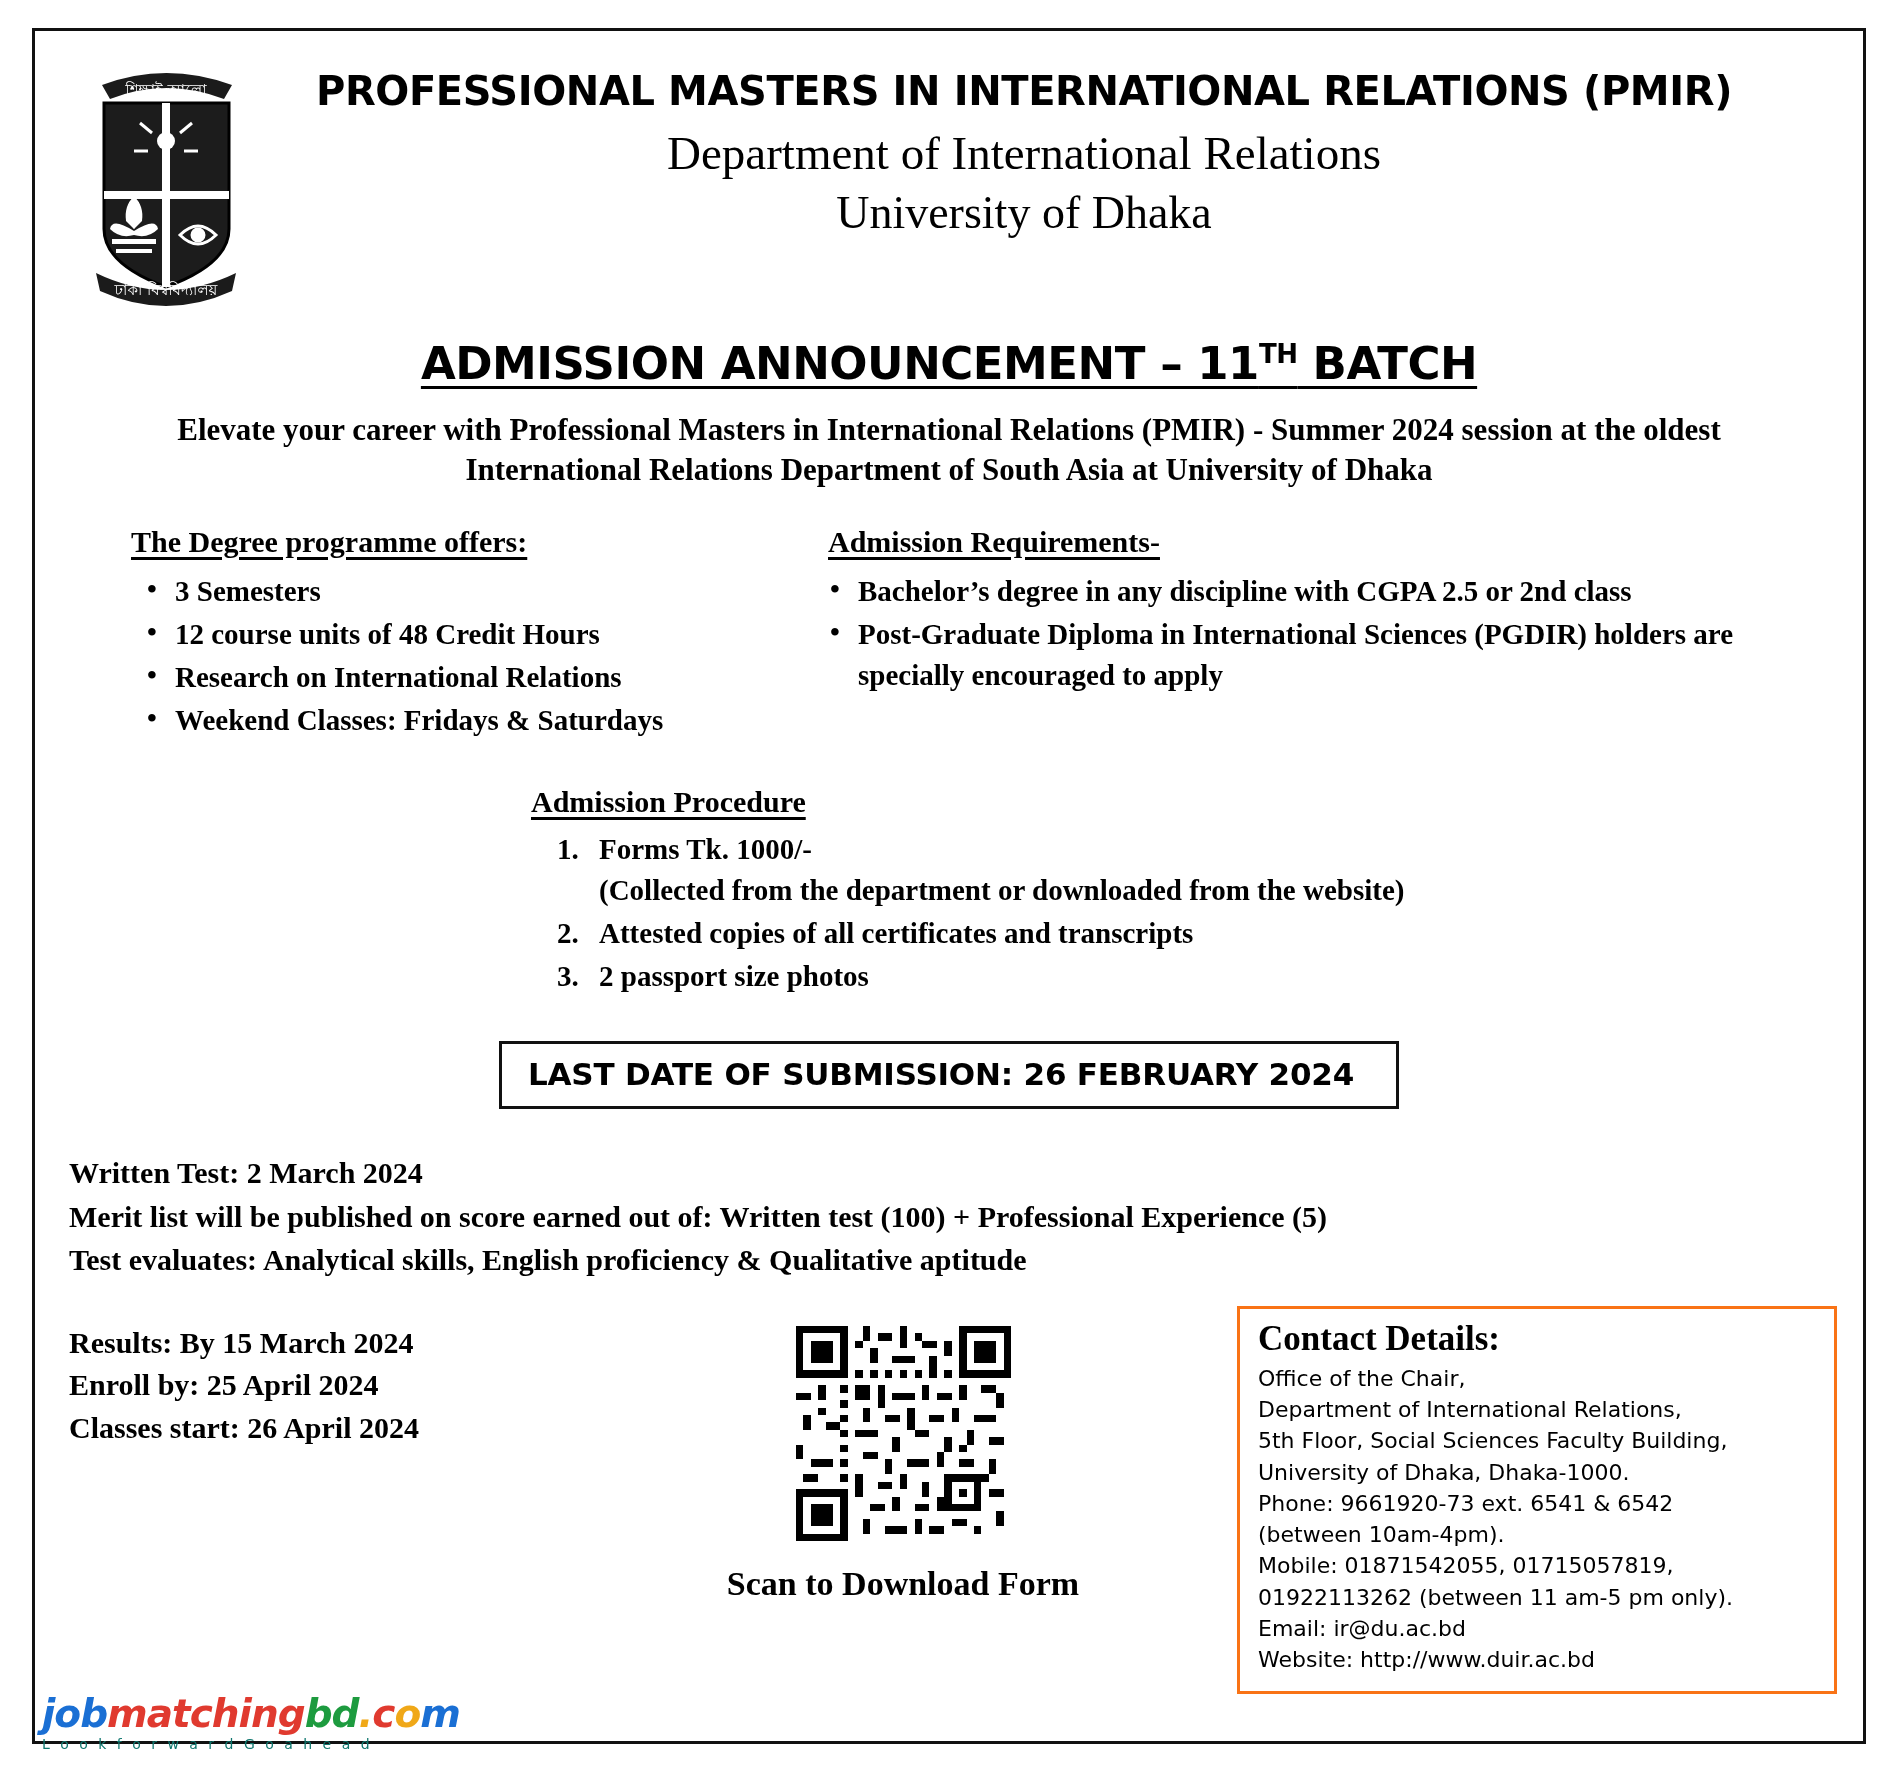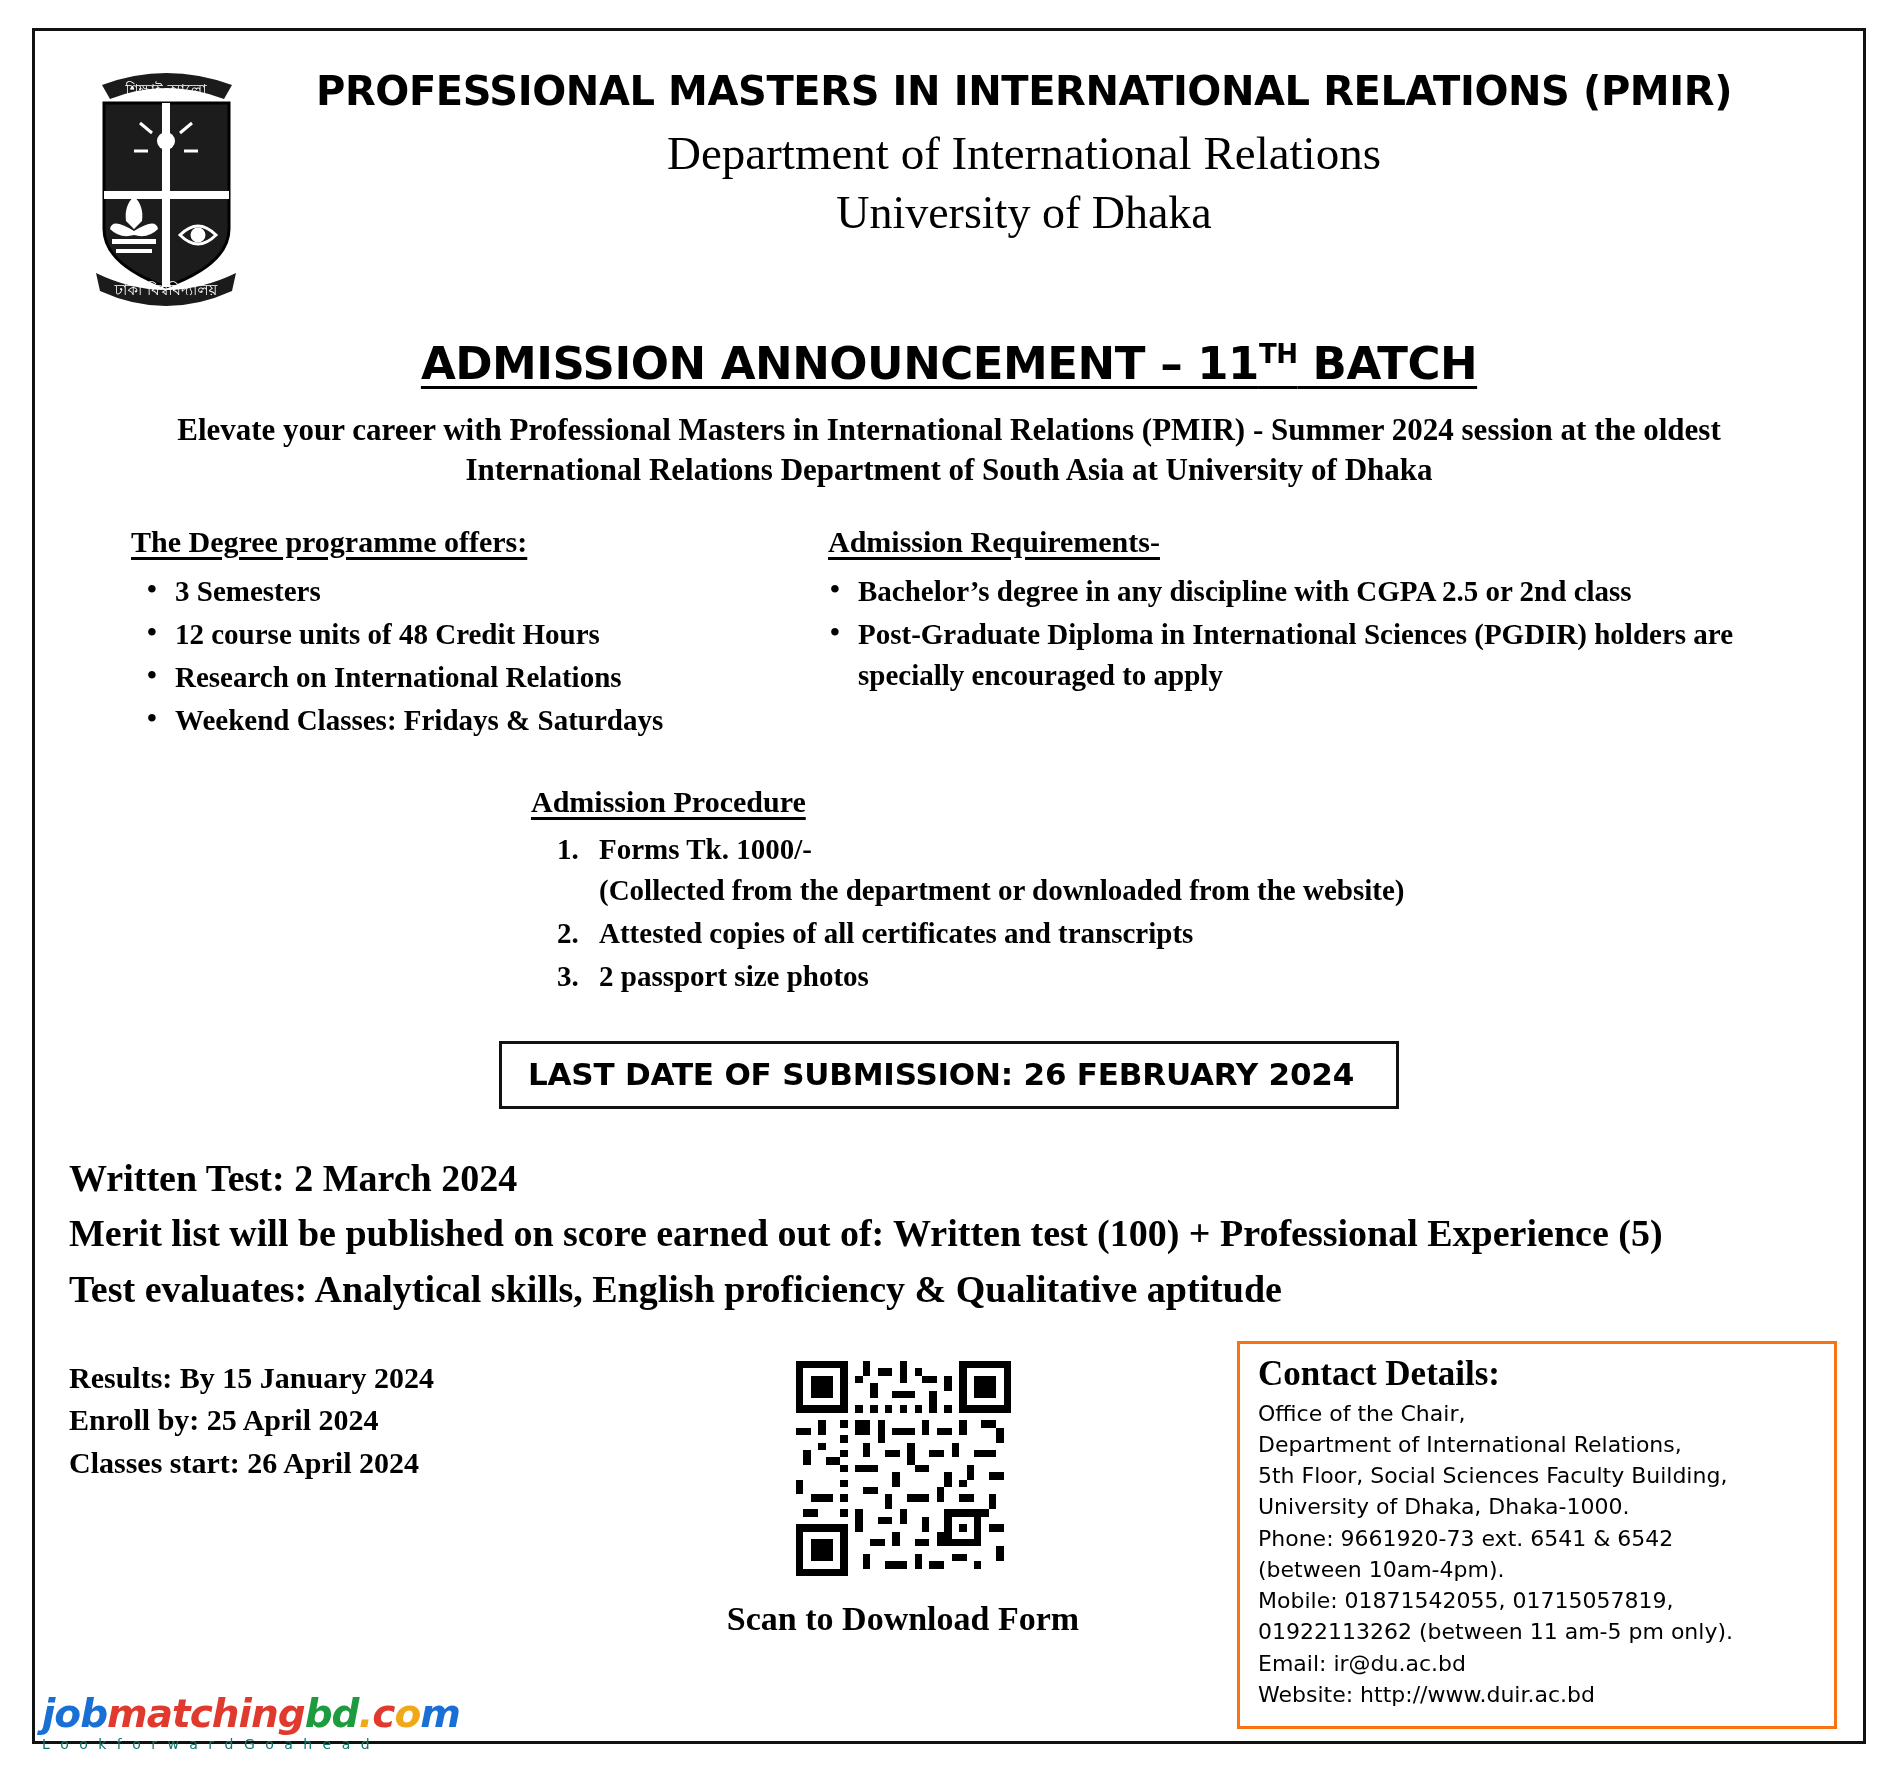--- a/index.html
+++ b/index.html
@@ -175,21 +175,21 @@
     letter-spacing: -0.2px;
   }
 
   
   .testinfo {
     margin-top: 42px;
     padding-left: 8px;
   }
   .testinfo div {
     font-weight: bold;
-    font-size: 38px;
+    font-size: 30px;
     line-height: 1.45;
   }
 
   
   .bottom {
     display: flex;
     margin-top: 40px;
     padding-left: 8px;
   }
   .dates { flex: 0 0 500px; }
@@ -350,21 +350,21 @@
   </div>
 
   <div class="testinfo">
     <div>Written Test: 2 March 2024</div>
     <div>Merit list will be published on score earned out of: Written test (100) + Professional Experience (5)</div>
     <div>Test evaluates: Analytical skills, English proficiency &amp; Qualitative aptitude</div>
   </div>
 
   <div class="bottom">
     <div class="dates">
-      <div>Results: By 15 January 2024</div>
+      <div>Results: By 15 March 2024</div>
       <div>Enroll by: 25 April 2024</div>
       <div>Classes start: 26 April 2024</div>
     </div>
 
     <div class="qr-col">
       <div>
         <svg width="215" height="215" viewBox="0 0 29 29" shape-rendering="crispEdges" aria-hidden="true">
           <rect width="29" height="29" fill="#fff"></rect>
           <g fill="#000">
 

